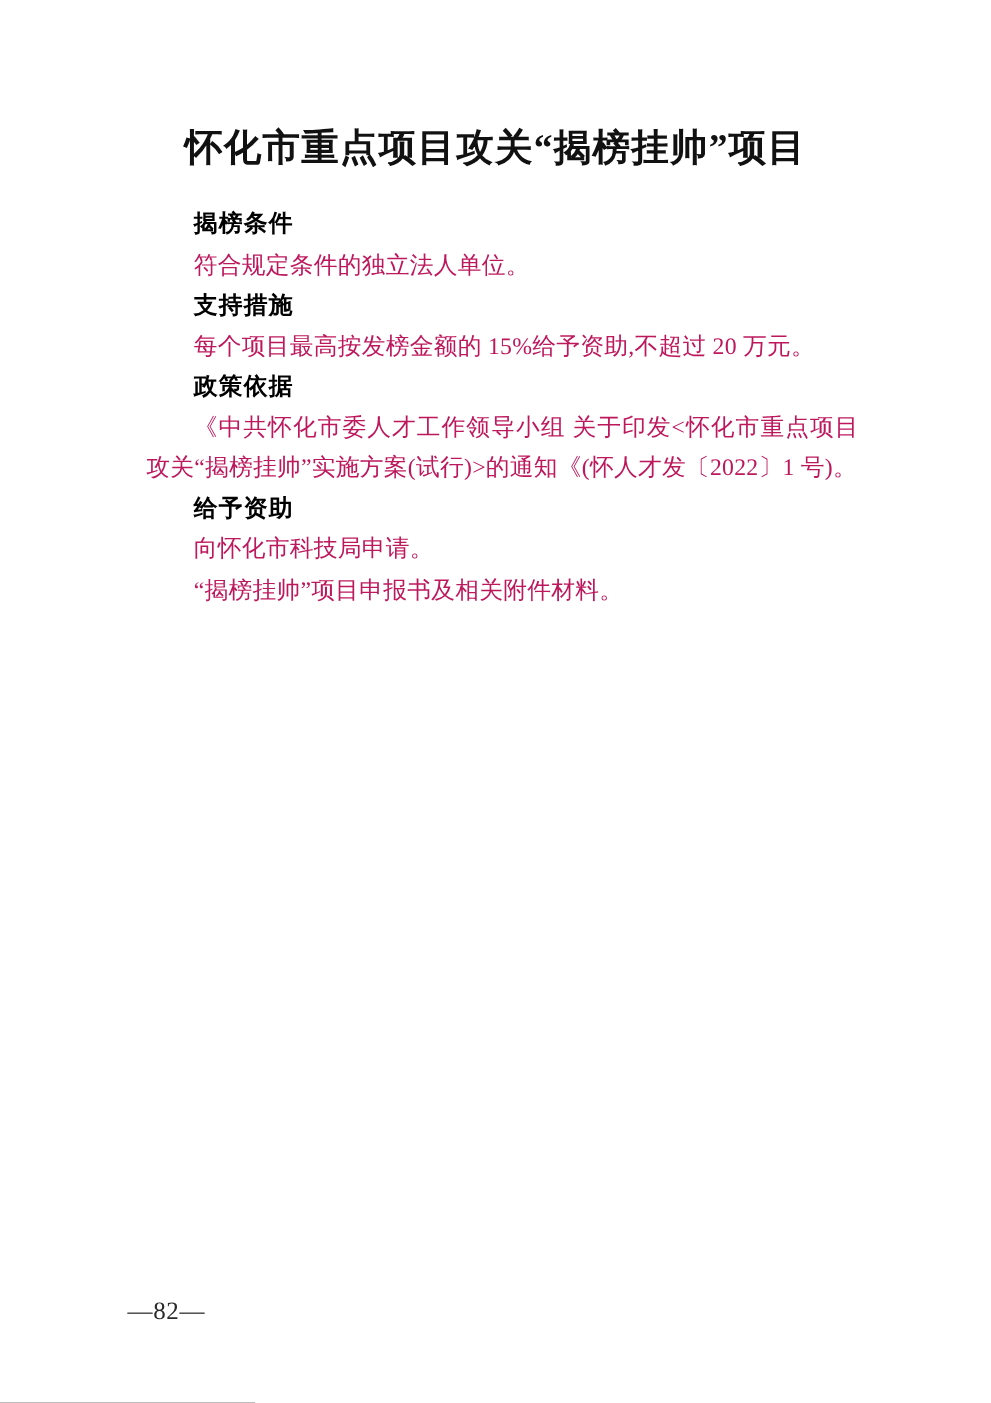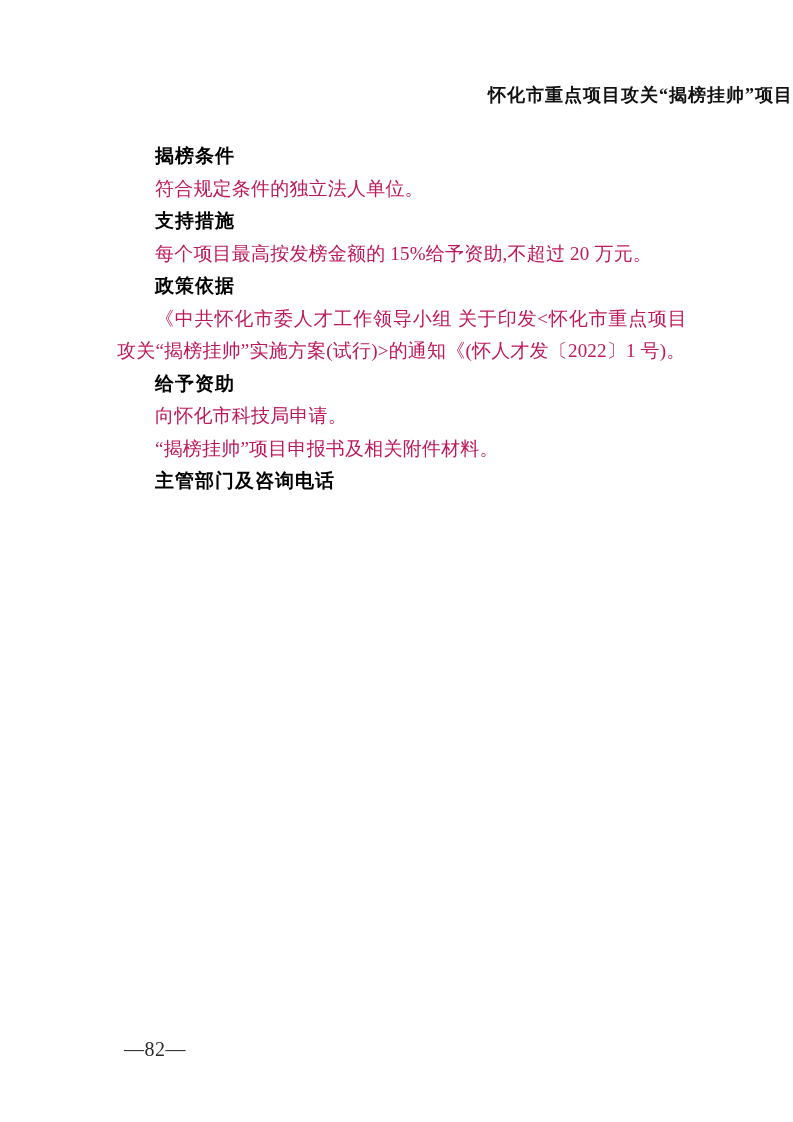--- a/index.html
+++ b/index.html
@@ -8,25 +8,25 @@
     position: relative;
     width: 793px;
     height: 1122px;
     margin: 0 auto;
     background: #ffffff;
     color: #1c1c1c;
     font-family: "Liberation Serif", "DejaVu Serif", serif;
     overflow: hidden;
   }
   .doc-title {
-    padding-top: 76px;
-    text-align: right;
+    padding-top: 100px;
+    text-align: center;
     font-family: "Liberation Serif", "DejaVu Serif", serif;
     font-weight: bold;
-    font-size: 18px;
+    font-size: 30px;
     line-height: 38px;
     letter-spacing: 1px;
     color: #111;
   }
   .content {
     margin: 26px 0 0 117px;
     width: 570px;
   }
   .sec-heading {
     font-family: "Liberation Sans", "DejaVu Sans", sans-serif;
@@ -41,21 +41,21 @@
     font-family: Liberation Serif, serif;
     font-size: 19px;
     line-height: 32.5px;
     letter-spacing: 0.2px;
     text-indent: 38px;
     text-align: justify;
     color: #be185d;
   }
   .page-number {
     position: absolute;
-    left: 124px;
+    left: 102px;
     top: 1038px;
     font-family: "Liberation Serif", "DejaVu Serif", serif;
     font-size: 20px;
     letter-spacing: 0.5px;
     color: #2a2a2a;
   }
 </style>
 </head>
 <body>
 
@@ -65,17 +65,16 @@
   <div class="content">
       <div class="sec-heading">揭榜条件</div>
       <div class="sec-body">符合规定条件的独立法人单位。</div>
       <div class="sec-heading">支持措施</div>
       <div class="sec-body">每个项目最高按发榜金额的 15%给予资助,不超过 20 万元。</div>
       <div class="sec-heading">政策依据</div>
       <div class="sec-body">《中共怀化市委人才工作领导小组 关于印发&lt;怀化市重点项目攻关“揭榜挂帅”实施方案(试行)&gt;的通知《(怀人才发〔2022〕1 号)。</div>
       <div class="sec-heading">给予资助</div>
       <div class="sec-body">向怀化市科技局申请。</div>
       <div class="sec-body">“揭榜挂帅”项目申报书及相关附件材料。</div>
-      <div class="sec-heading">主管部门及咨询电话</div>
     </div>
 
   <div class="page-number">—82—</div>
 </div>
 
 </body></html>

